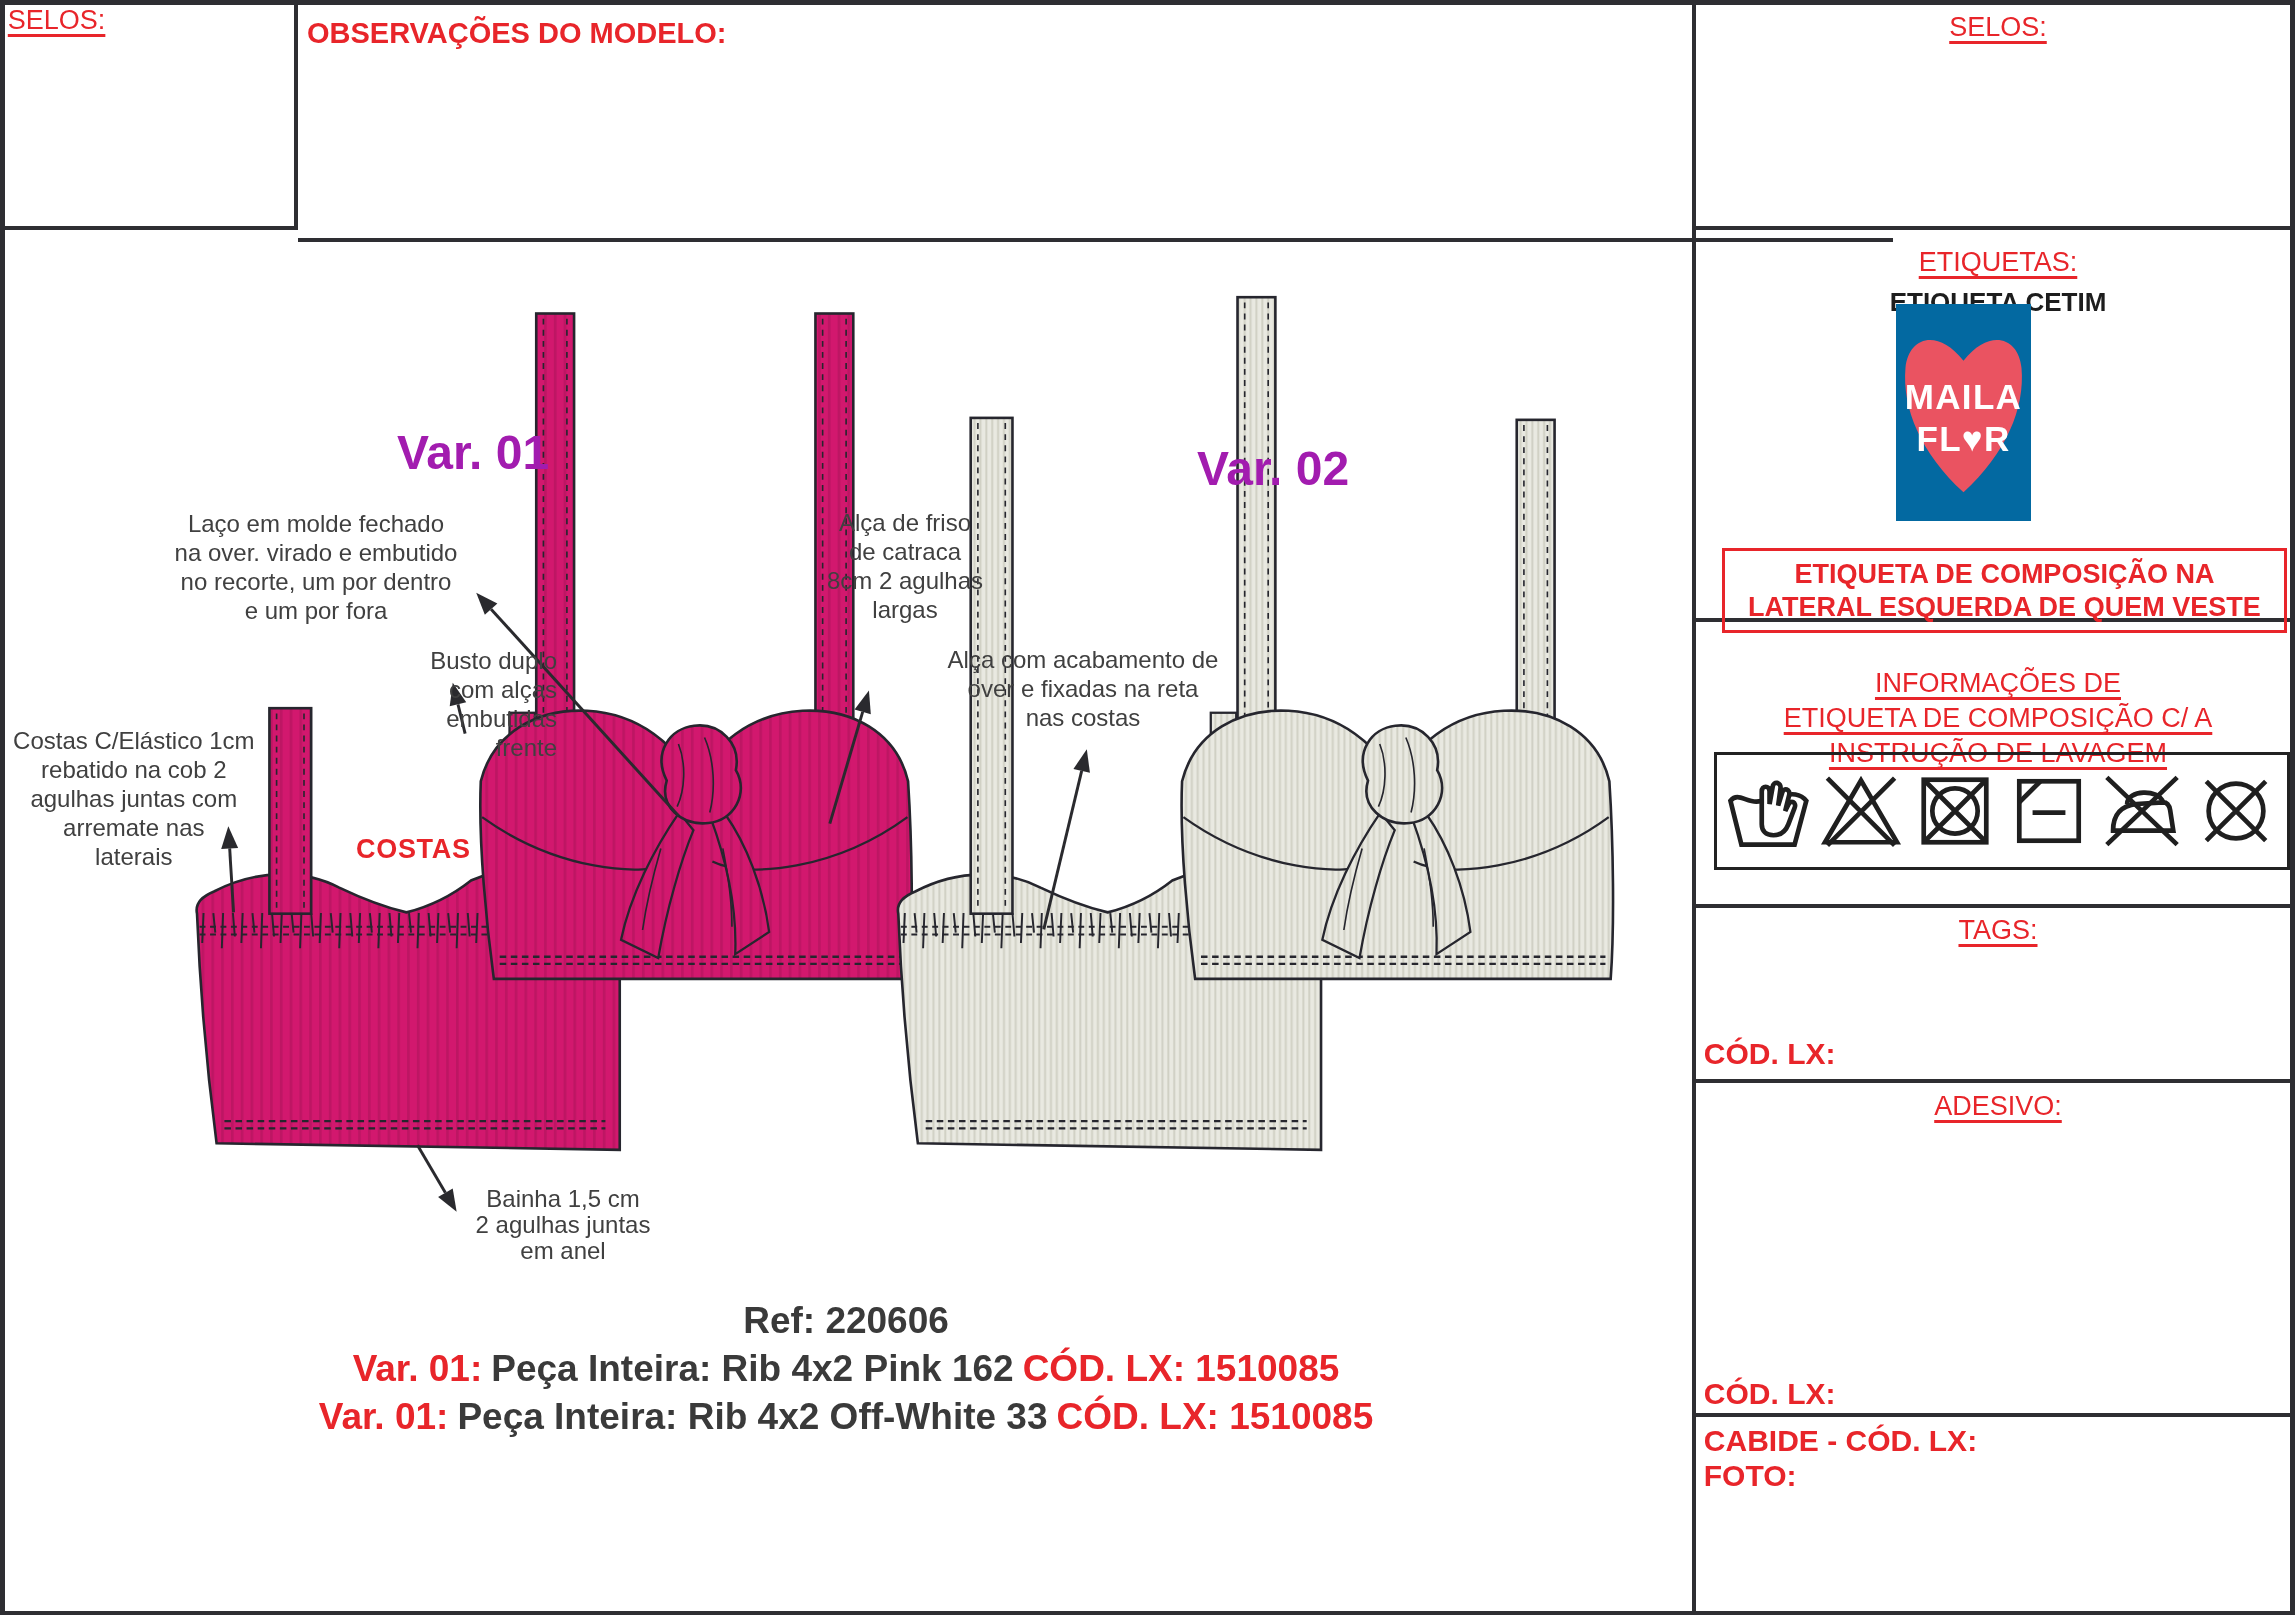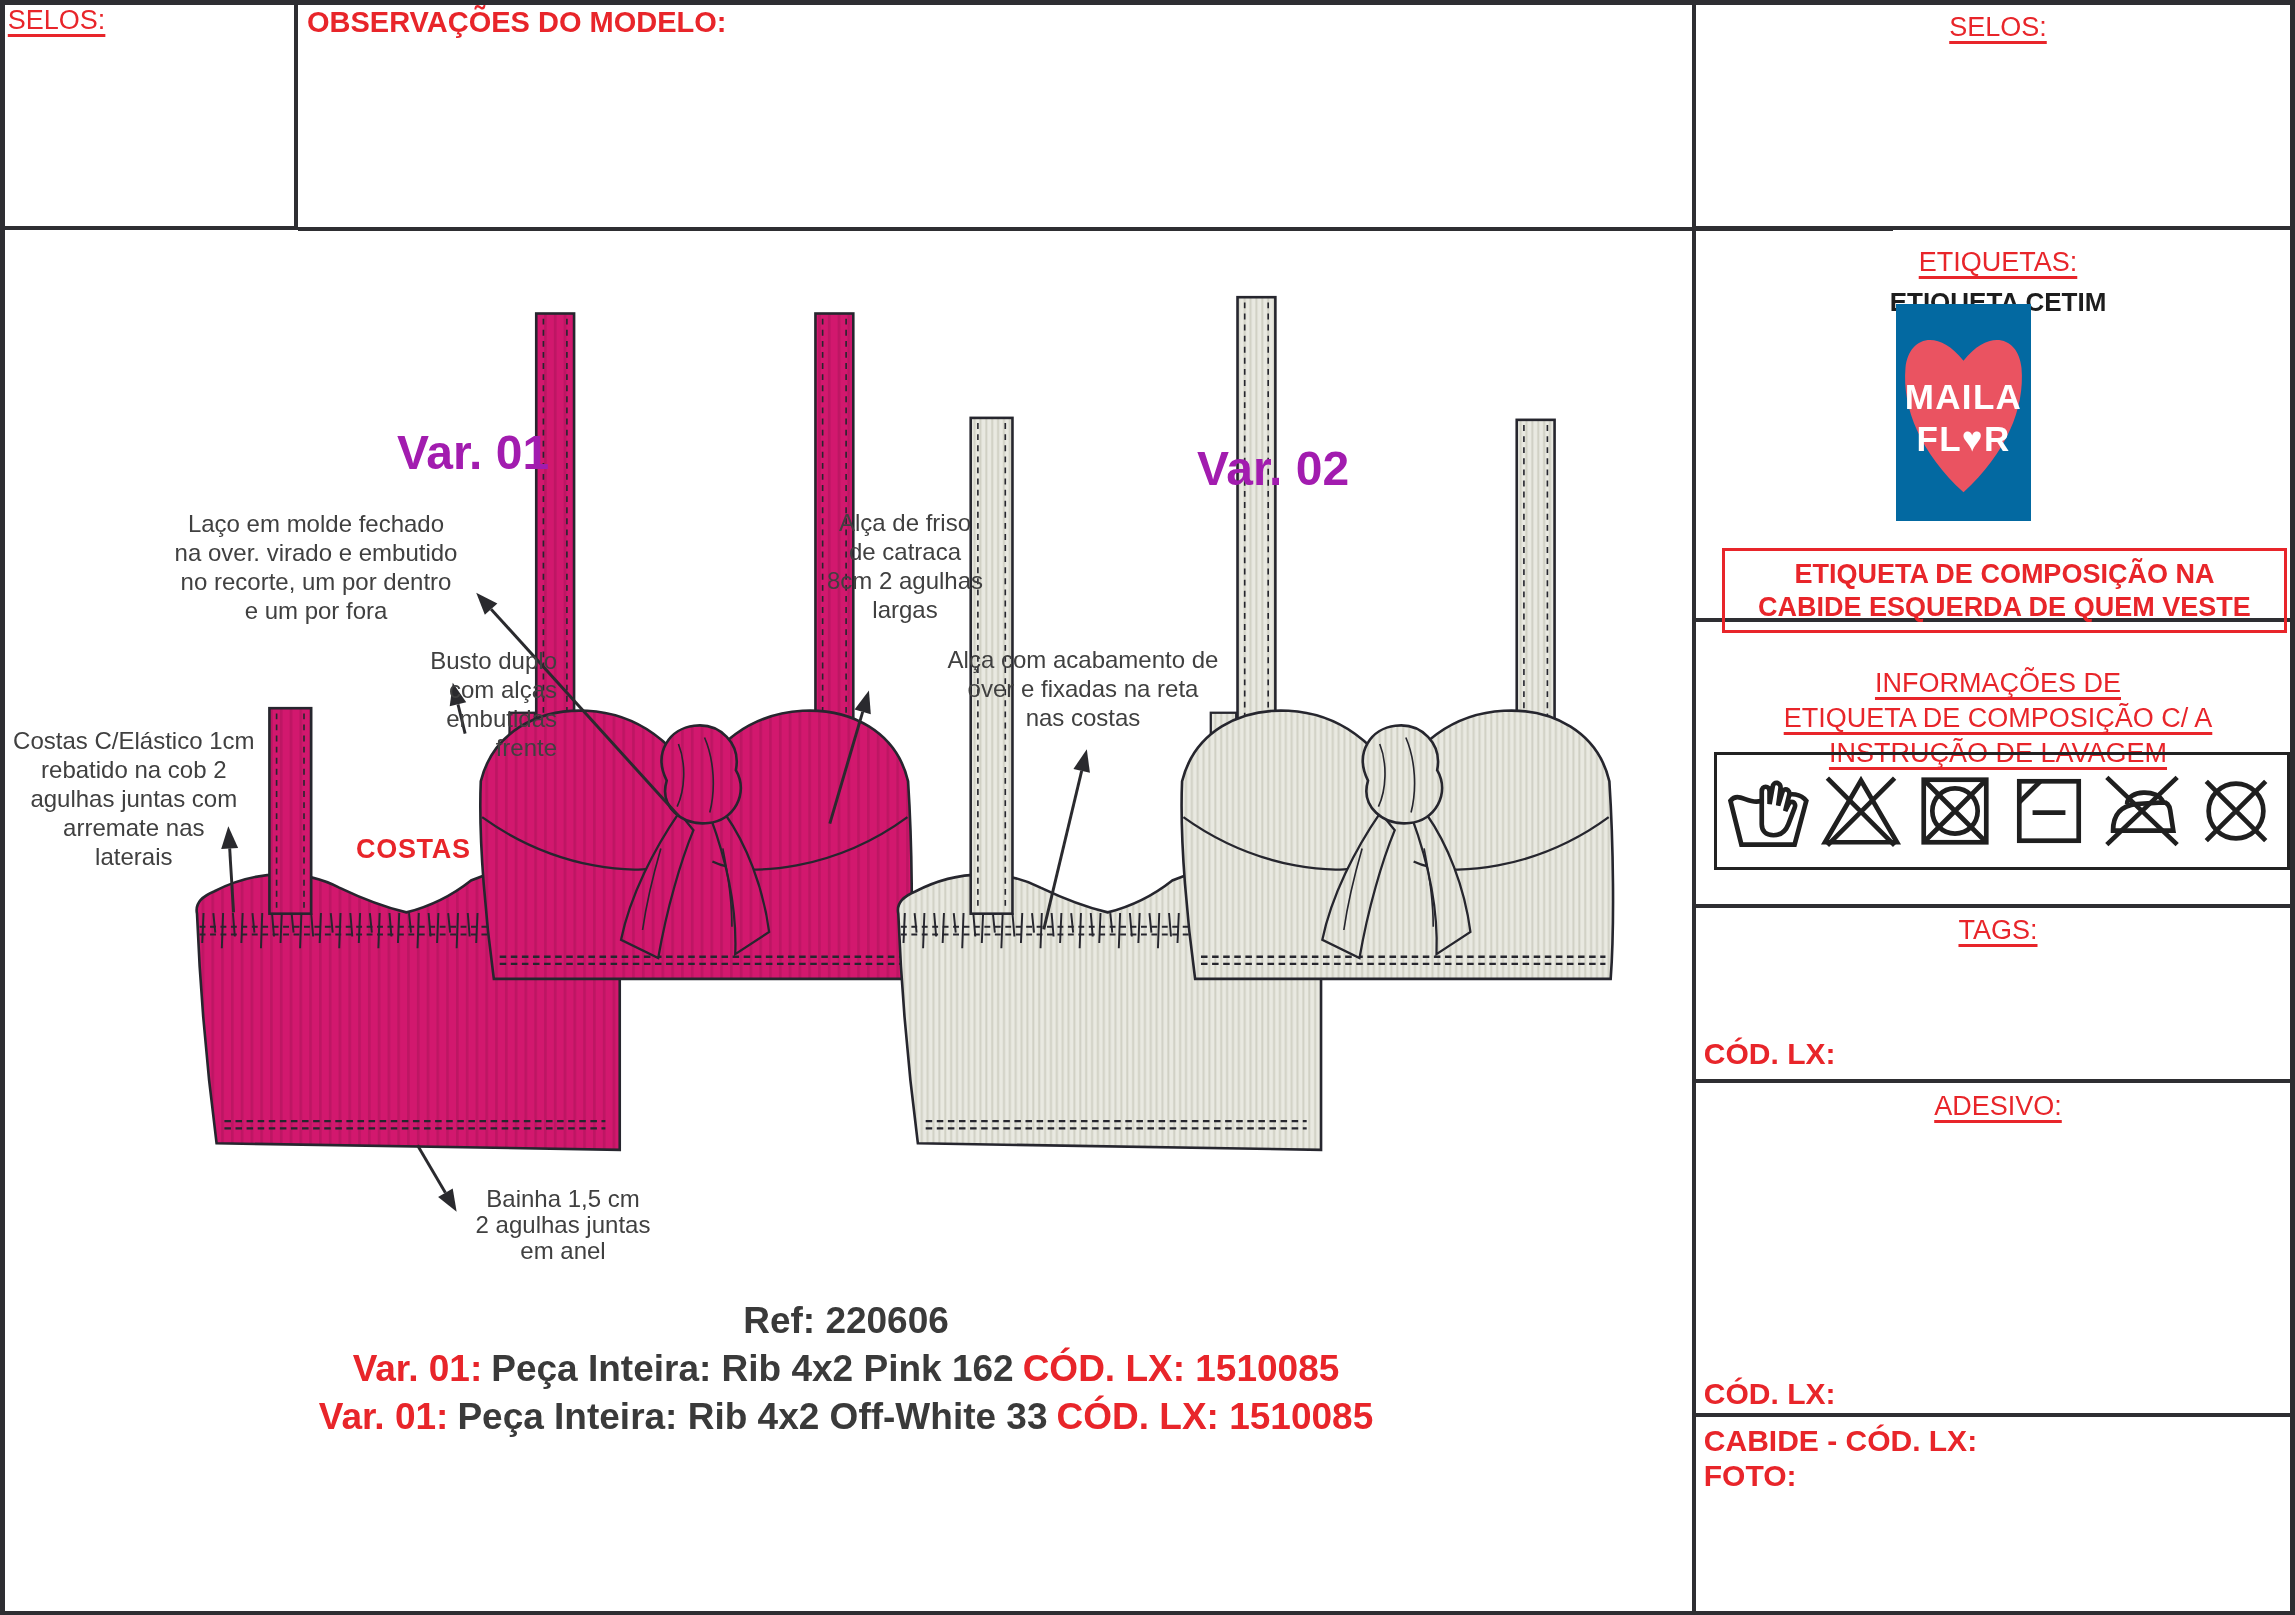--- a/index.html
+++ b/index.html
@@ -7,21 +7,21 @@
   .abs{position:absolute;box-sizing:border-box;}
   .sheet-border{position:absolute;inset:0;border:5.2px solid #2e2e32;pointer-events:none;z-index:50;}
   .box{border-color:#2e2e32;}
   .red{color:#e8252a;}
   .rb{color:#e8252a;font-weight:bold;}
   .ru{color:#e8252a;font-weight:normal;text-decoration:underline;text-decoration-thickness:2.6px;text-underline-offset:5.2px;}
   .dark{color:#3a3a3a;font-weight:bold;}
   .note{color:#404040;font-size:24px;line-height:29px;white-space:pre-line;text-align:center;}
   
   #box-selos-left{left:0;top:0;width:298px;height:230px;border-right:4.6px solid #2e2e32;border-bottom:4.6px solid #2e2e32;padding:5.2px 7.8px;}
-  #box-observacoes{left:298px;top:1px;width:1595px;height:230px;border-bottom:4.6px solid #2e2e32;padding:5.2px 9px;}
+  #box-observacoes{left:298px;top:12px;width:1595px;height:230px;border-bottom:4.6px solid #2e2e32;padding:5.2px 9px;}
   
   #right-panel{left:1692px;top:0;width:604px;height:1616px;border-left:4.6px solid #2e2e32;}
   .rsec{position:absolute;left:0;width:604px;box-sizing:border-box;border-bottom:4.6px solid #2e2e32;}
   #sec-selos{top:0;height:230px;}
   #sec-etiquetas{top:230px;height:392px;}
   #sec-informacoes{top:621px;height:287px;}
   #sec-tags{top:908px;height:175px;}
   #sec-adesivo{top:1083px;height:334px;}
   #sec-cabide{top:1417px;height:198px;border-bottom:none;}
   .sec-title{position:absolute;left:0;width:100%;text-align:center;font-size:27px;}
@@ -137,21 +137,21 @@
     </div>
     <div class="sec-title" style="top:57px;font-size:26px;font-weight:bold;color:#1d1d1d;">ETIQUETA CETIM</div>
     <div id="logo">
       <svg viewBox="0 0 228 332">
         <path d="M114,318 C42,252 10,176 16,108 C21,56 70,40 114,96 C158,40 207,56 212,108 C218,176 186,252 114,318 Z" fill="#ea5361"></path>
       </svg>
       <div class="logo-line" style="top:73px;">MAILA</div>
       <div class="logo-line" style="top:115px;">FL♥R</div>
     </div>
     <div id="comp-box">ETIQUETA DE COMPOSIÇÃO NA
-CABIDE ESQUERDA DE QUEM VESTE</div>
+LATERAL ESQUERDA DE QUEM VESTE</div>
   </div>
 
   <div class="rsec" id="sec-informacoes">
     <div class="sec-title" style="top:10.4px;font-size:27px;line-height:35px;white-space:pre-line;">
       <span class="ru" style="display:inline-block;white-space:pre-line;">INFORMAÇÕES DE
 ETIQUETA DE COMPOSIÇÃO C/ A
 INSTRUÇÃO DE LAVAGEM</span>
     </div>
     <div id="care-strip">
       <svg class="care-icon" viewBox="0 0 110 110">

